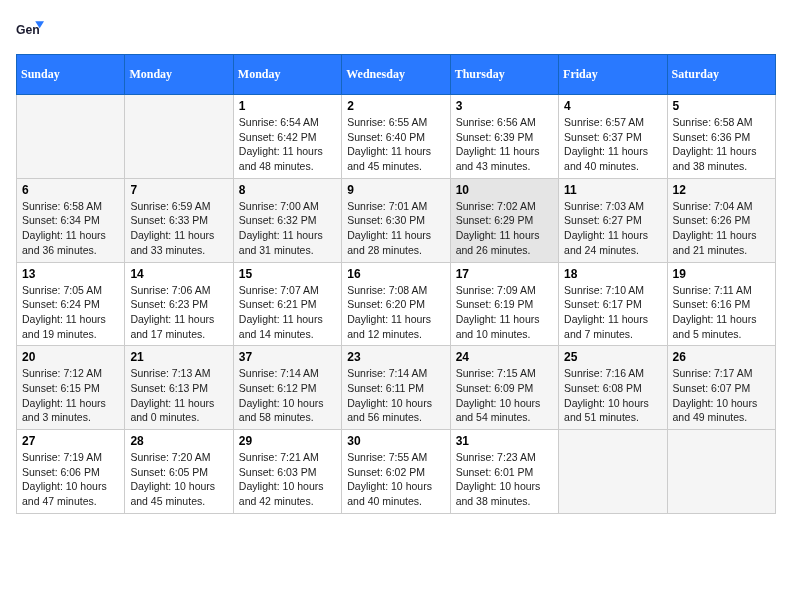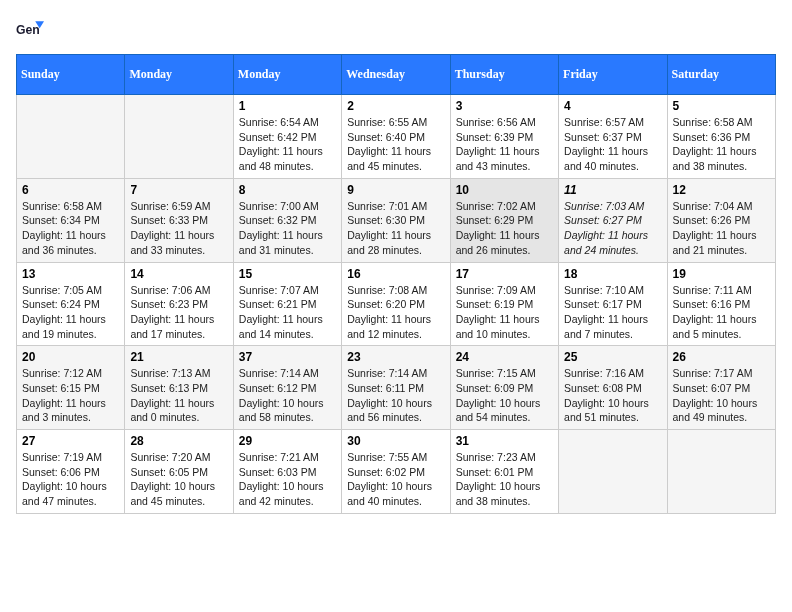--- a/index.html
+++ b/index.html
@@ -169,21 +169,21 @@
           <div class="day-detail">Sunrise: 7:01 AM
 Sunset: 6:30 PM
 Daylight: 11 hours and 28 minutes.</div>
         </td>
         <td style="background: #e5e5e5;">
           <span class="day-num">10</span>
           <div class="day-detail">Sunrise: 7:02 AM
 Sunset: 6:29 PM
 Daylight: 11 hours and 26 minutes.</div>
         </td>
-        <td style="background: rgb(245, 245, 245); font-style: italic;">
+        <td style="background: rgb(245, 245, 245);">
           <span class="day-num">11</span>
           <div class="day-detail">Sunrise: 7:03 AM
 Sunset: 6:27 PM
 Daylight: 11 hours and 24 minutes.</div>
         </td>
         <td style="background: rgb(245, 245, 245);">
           <span class="day-num">12</span>
           <div class="day-detail">Sunrise: 7:04 AM
 Sunset: 6:26 PM
 Daylight: 11 hours and 21 minutes.</div>

